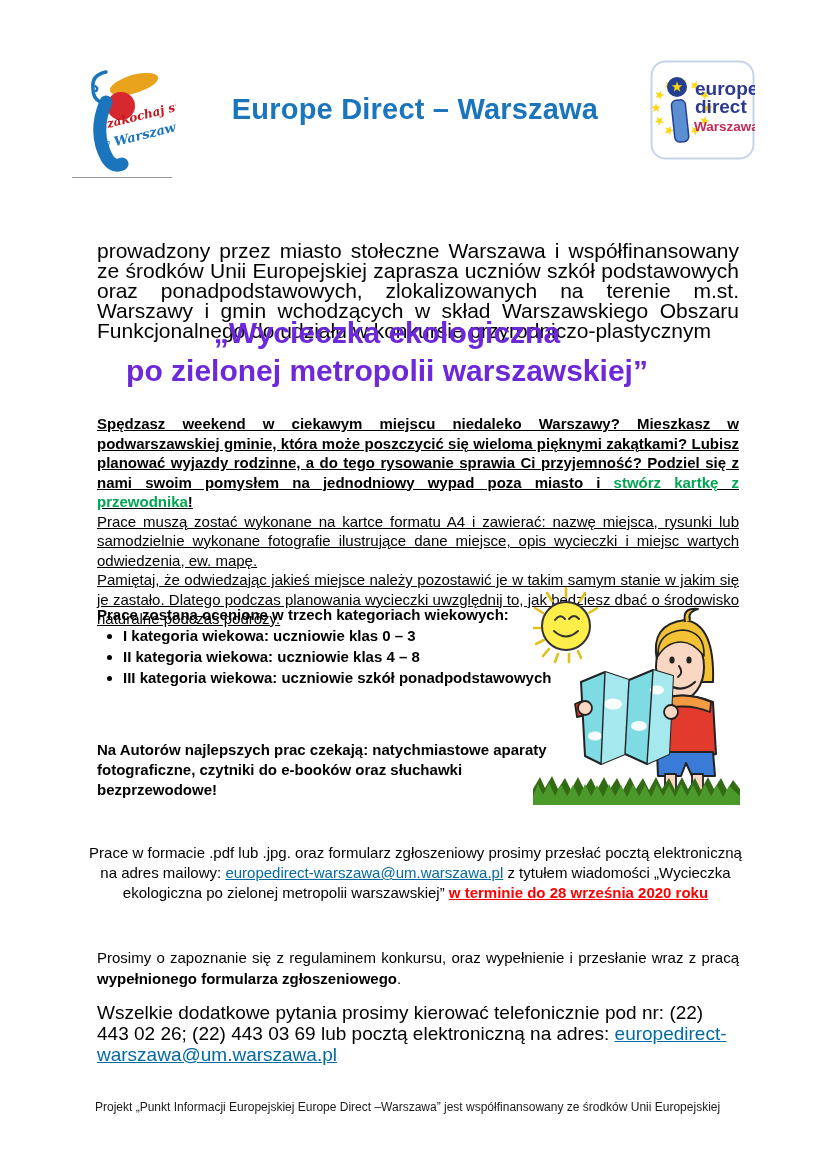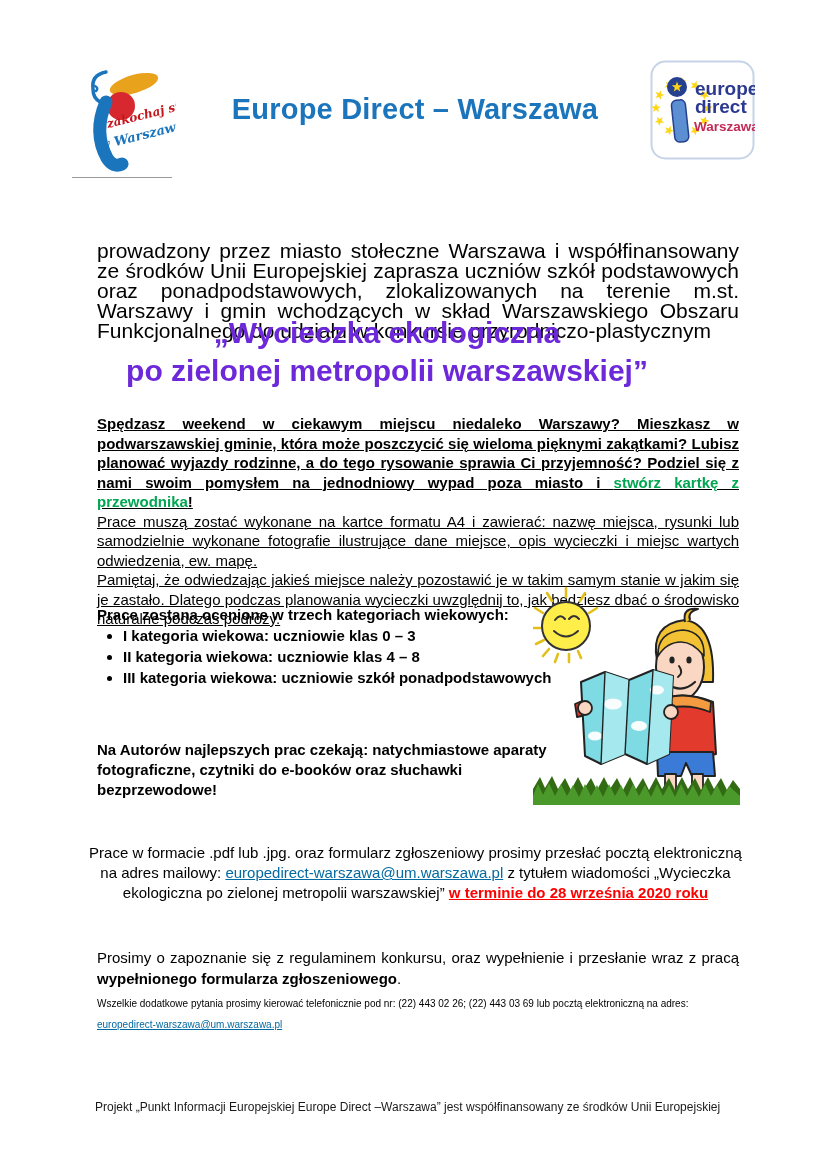--- a/index.html
+++ b/index.html
@@ -33,21 +33,21 @@
   .categories { position:absolute; left:97px; top:604px; width:520px; font-size:15px; line-height:21px; font-weight:bold; }
   .categories p { margin:0; }
   .categories ul { margin:0; padding-left:26px; list-style:disc; }
 
   .illustration { position:absolute; left:533px; top:584px; width:207px; height:221px; }
 
   .prizes { position:absolute; left:97px; top:725px; width:470px; font-size:15px; line-height:20px; font-weight:bold; }
 
   .submission { position:absolute; left:88px; top:828px; width:655px; font-size:15px; line-height:20px; text-align:center; }
   .rules { position:absolute; left:97px; top:932px; width:642px; font-size:15px; line-height:21px; text-align:justify; }
-  .contact { position:absolute; left:97px; top:983px; width:642px; font-size:10px; line-height:21px; }
+  .contact { position:absolute; left:97px; top:983px; width:642px; font-size:19px; line-height:21px; }
   .footer { position:absolute; left:95px; top:1088px; width:650px; font-size:12px; color:#1a1a1a; }
 
   .link { color:#0369a1; text-decoration:underline; cursor:pointer; }
   .deadline { color:#FF0000; font-weight:bold; text-decoration:underline; }
 
   svg text { font-family:"Liberation Sans", sans-serif; }
   .script-text { font-family:"DejaVu Serif", serif; font-style:italic; }
 </style>
 </head>
 <body>

